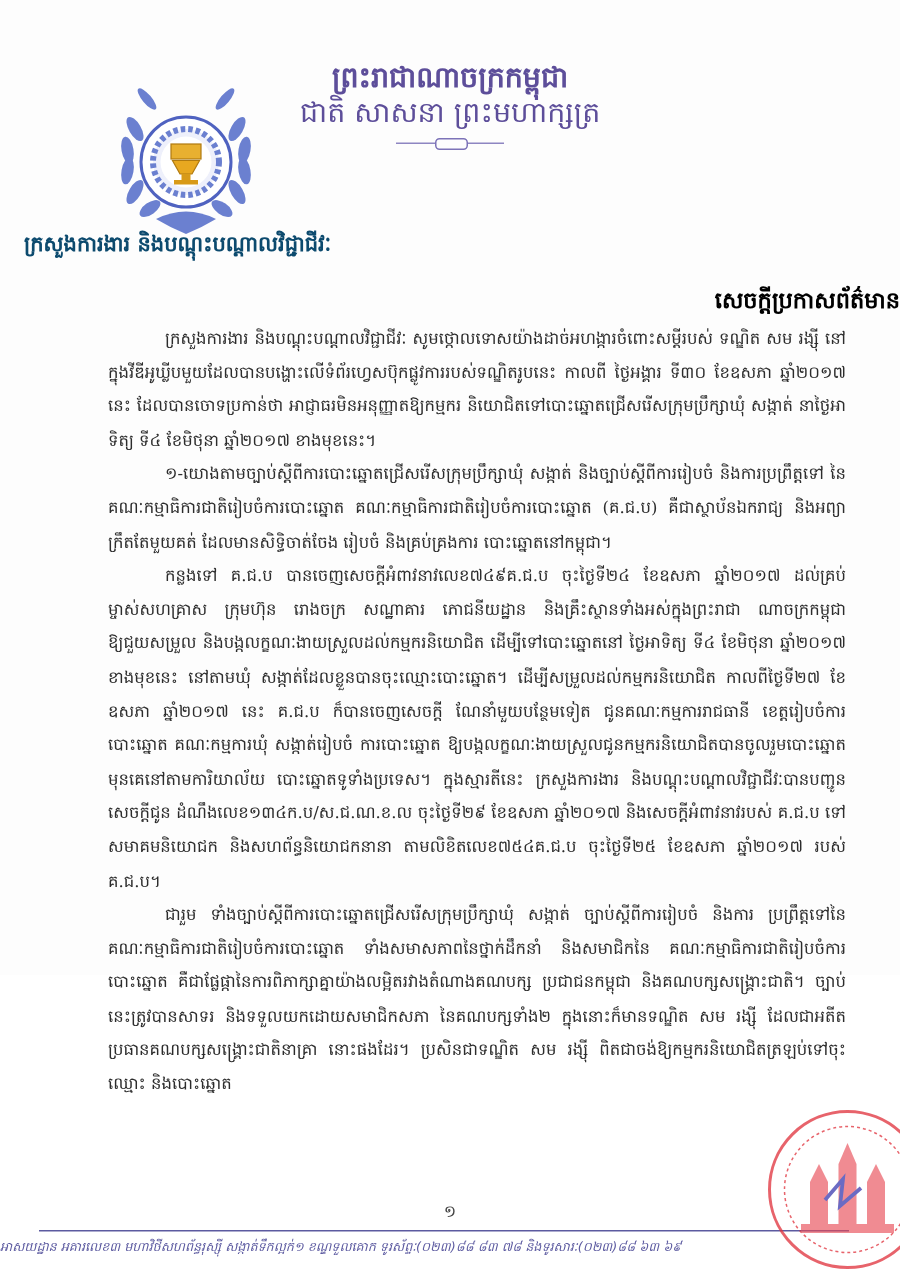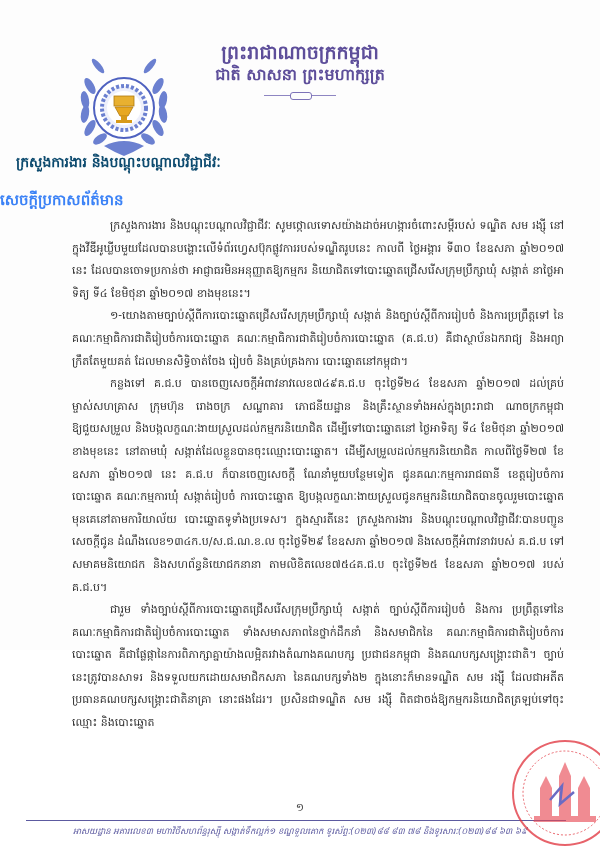--- a/index.html
+++ b/index.html
@@ -28,24 +28,23 @@
       text-align: center;
       color: #5d4e9a;
     }
     .kingdom .k-title {
       font-size: 19px;
       font-weight: bold;
       line-height: 24px;
       white-space: nowrap;
     }
     .kingdom .k-motto {
-      font-size: 16px;
+      font-size: 19px;
       line-height: 22px;
       white-space: nowrap;
-      font-weight: bold;
     }
     .ornament {
       margin: 6px auto 0;
       width: 72px;
       height: 6px;
       position: relative;
     }
     .ornament:before {
       content: "";
       position: absolute;
@@ -69,24 +68,24 @@
       position: absolute;
       left: 16px; top: 153px;
       font-size: 14px;
       font-weight: bold;
       color: #0c4a6e;
       white-space: nowrap;
     }
     .doc-title {
       position: absolute;
       left: 0; right: 0; top: 190px;
-      text-align: left;
+      text-align: right;
       font-size: 15px;
       font-weight: bold;
-      color: #3b82f6;
+      color: #000000;
       white-space: nowrap;
     }
     .body-text {
       position: absolute;
       left: 72px; top: 215px;
       width: 492px;
       font-family: "DejaVu Serif", serif;
       font-size: 11px;
       line-height: 22.6px;
       color: #2c2c2c;
@@ -107,21 +106,21 @@
       color: #444;
     }
     .footer-rule {
       position: absolute;
       left: 26px; width: 540px; top: 820px;
       border-top: 1.5px solid #5c5aa0;
     }
     .footer-text {
       position: absolute;
       left: 0; right: 0; top: 826px;
-      text-align: center;
+      text-align: left;
       font-size: 8.5px;
       font-style: italic;
       color: #5c5aa0;
       white-space: nowrap;
     }
     .seal {
       position: absolute;
       left: 510px; top: 738px;
       width: 110px; height: 110px;
       opacity: 0.75;

